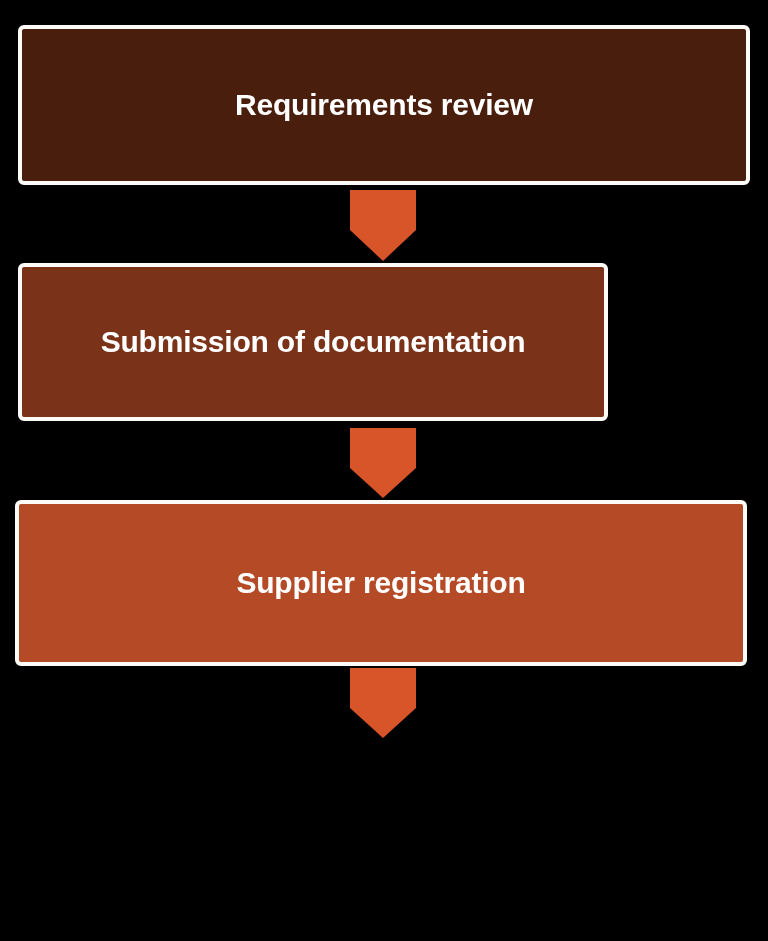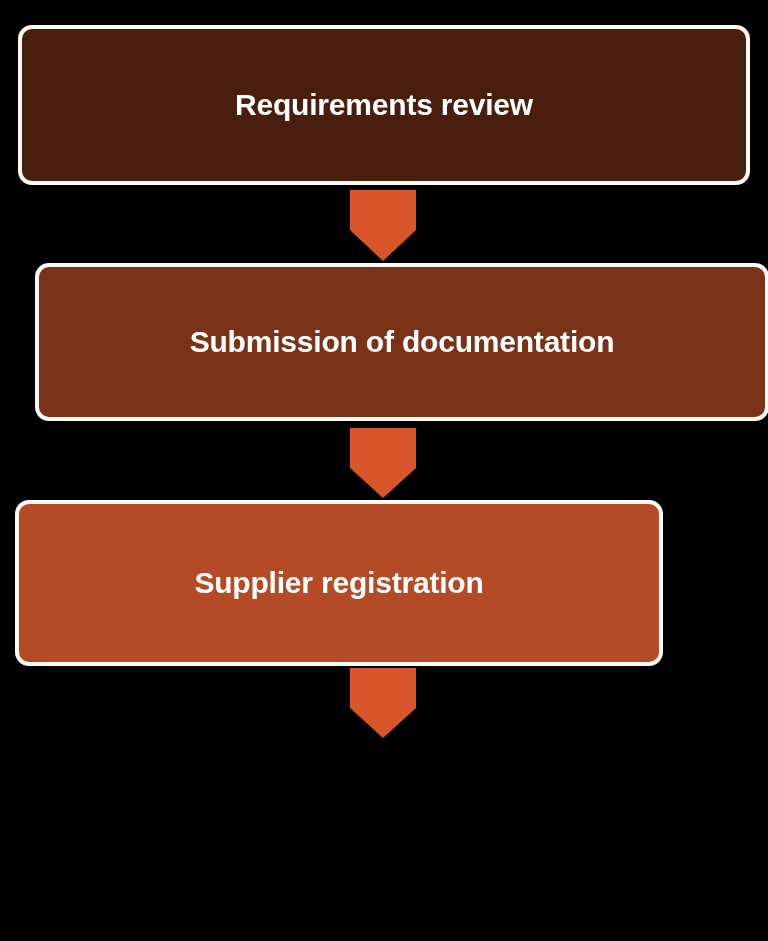--- a/index.html
+++ b/index.html
@@ -25,36 +25,36 @@
     flex-direction: column;
     align-items: center;
   }
   .node {
     position: absolute;
     box-sizing: border-box;
     display: flex;
     align-items: center;
     justify-content: center;
     border: 4px solid #737373;
-    border-radius: 14px;
+    border-radius: 6px;
   }
   .node-label {
     color: #FFFFFF;
     font-weight: bold;
     font-size: 30px;
     letter-spacing: -0.2px;
     line-height: 1.15;
     padding: 0 26px;
     white-space: nowrap;
   }
 
   
   #node-0 { left: 18px;  top: 25px;  width: 732px; height: 160px; }
-  #node-1 { left: 18px;  top: 263px; width: 734px; height: 158px; margin-left: 17px; }
-  #node-2 { left: 15px;  top: 500px; width: 648px; height: 166px; }
+  #node-1 { left: 18px;  top: 263px; width: 590px; height: 158px; }
+  #node-2 { left: 15px;  top: 500px; width: 732px; height: 166px; }
   #node-3 { left: 18px;  top: 738px; width: 737px; height: 177px; }
 
   
   .connector {
     position: absolute;
     width: 66px;
     left: 350px;
   }
   .connector .shaft {
     width: 66px;

